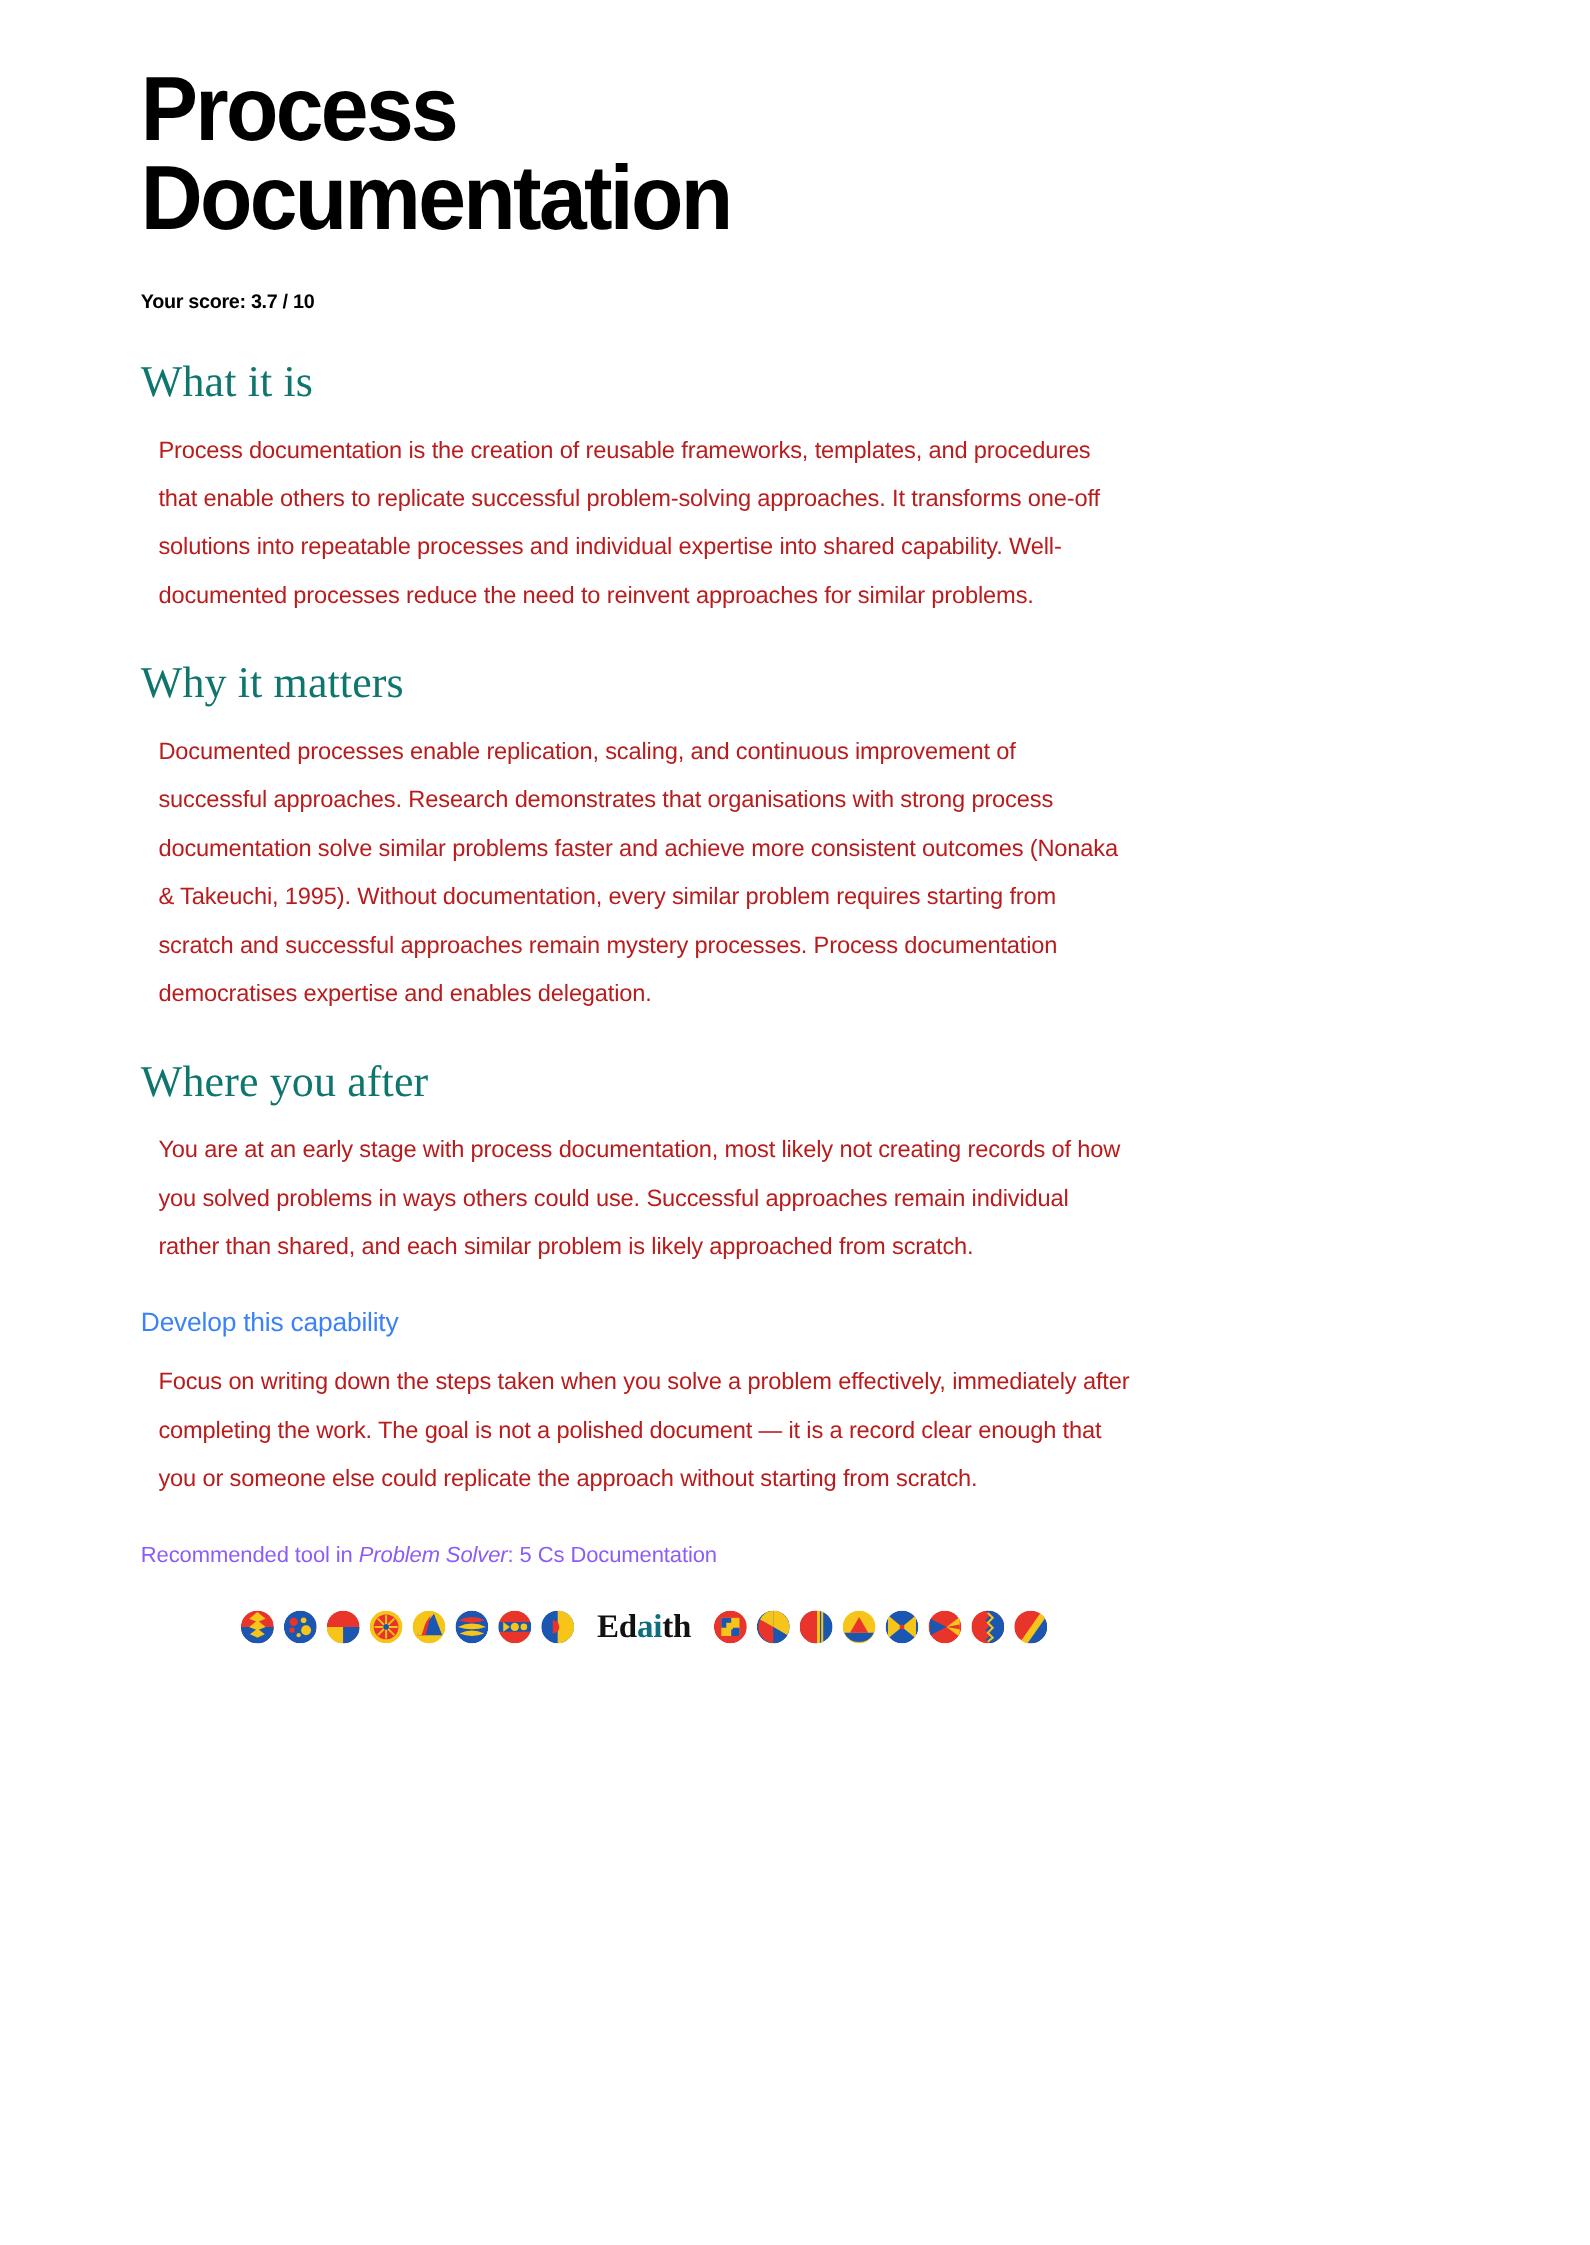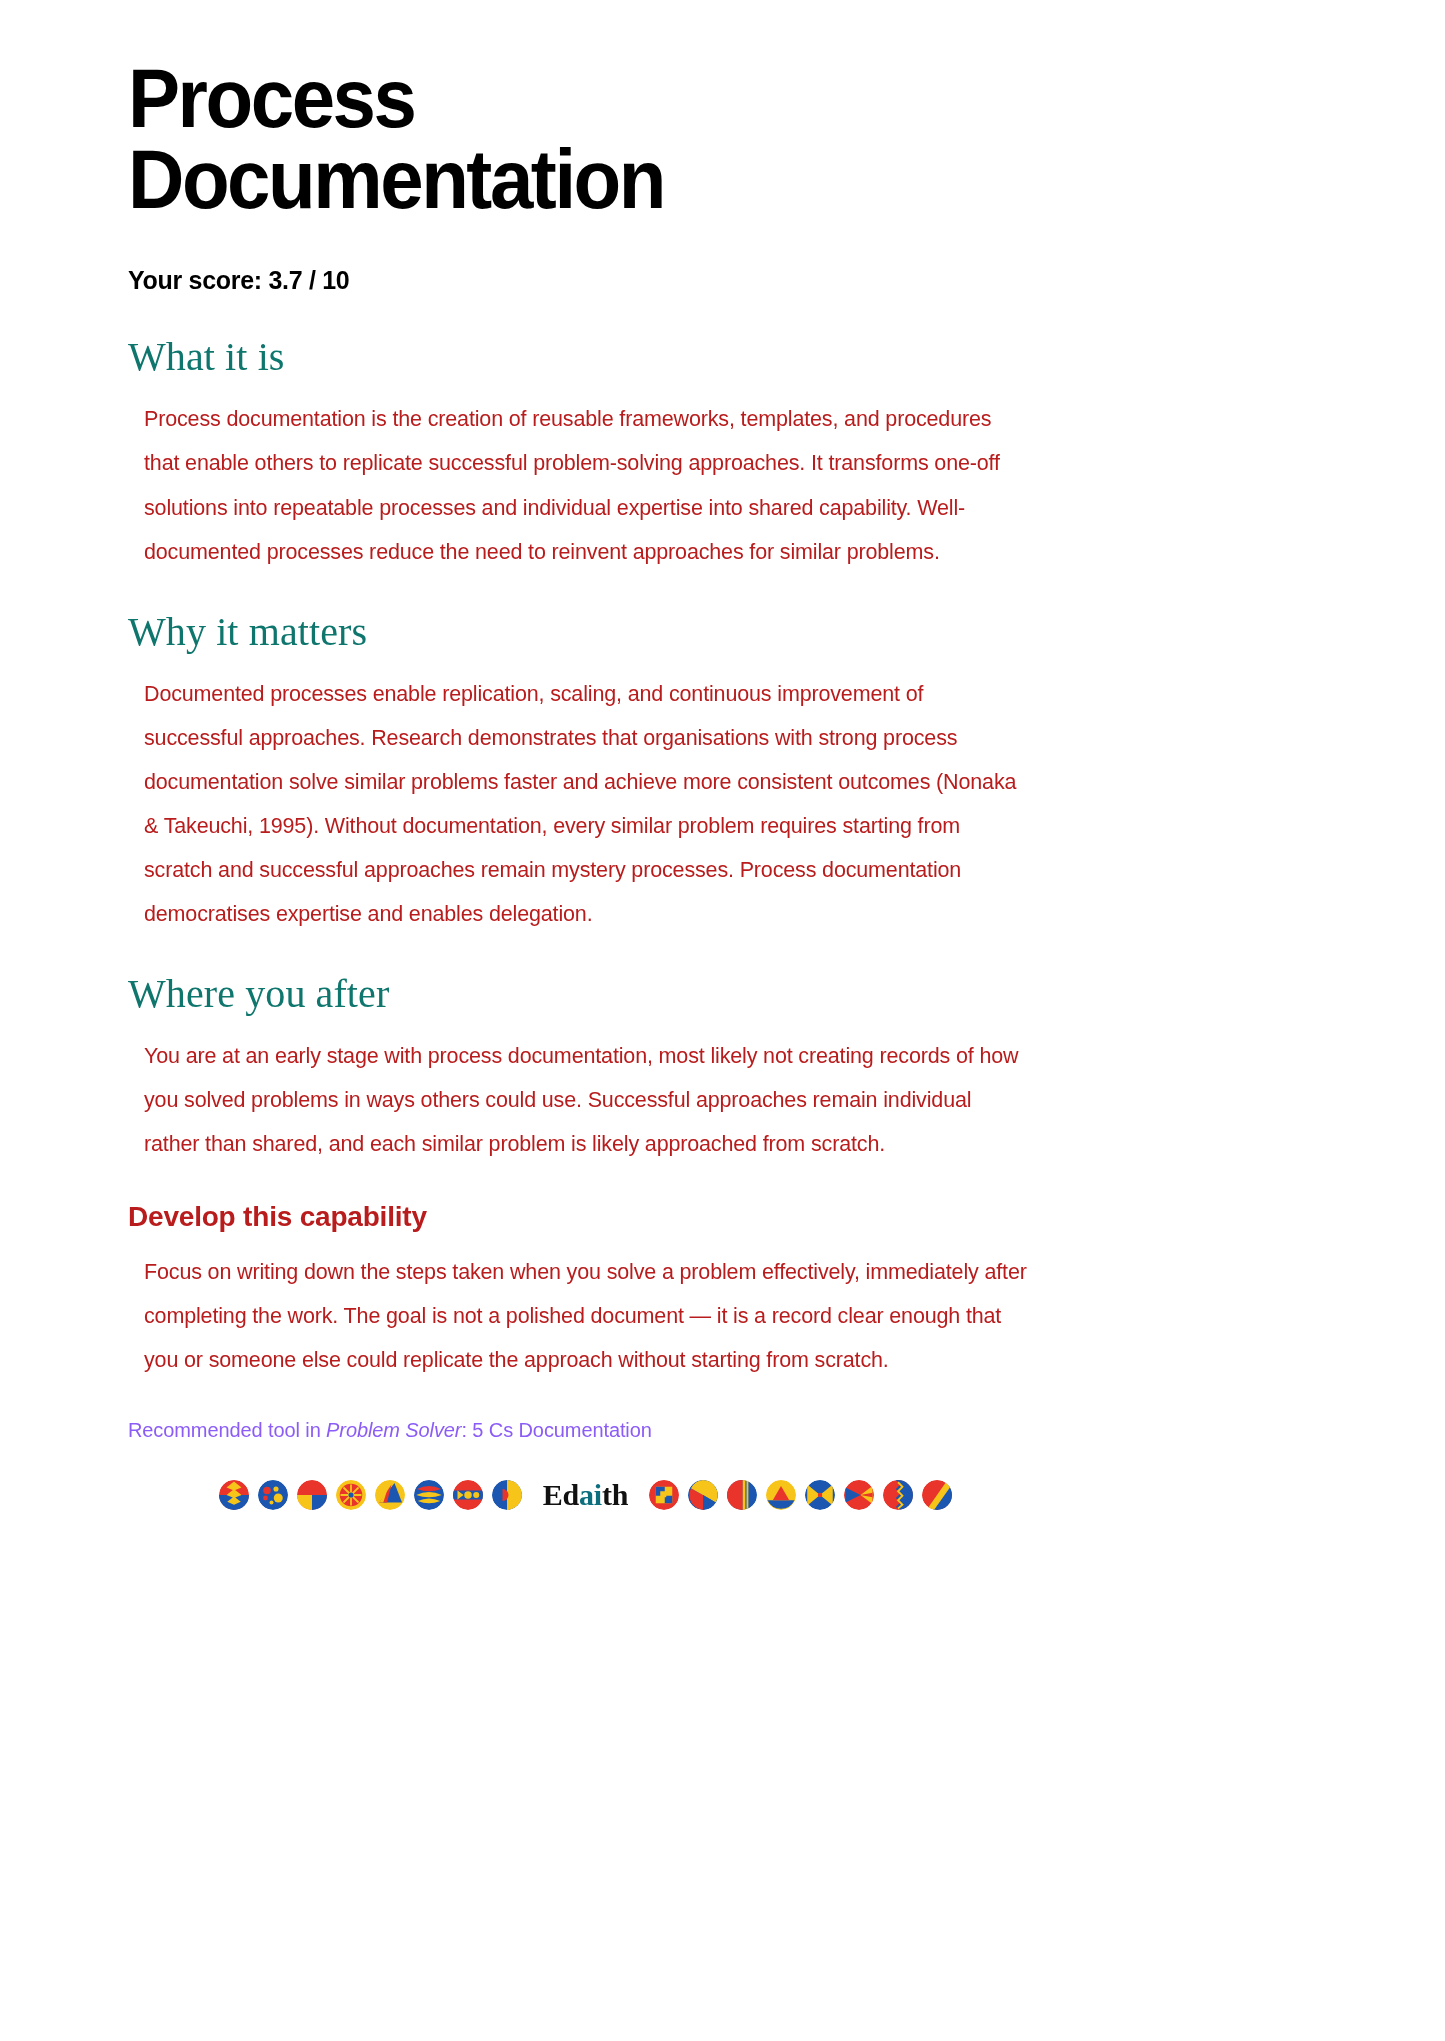--- a/index.html
+++ b/index.html
@@ -38,43 +38,43 @@
   }
   .doc-title .line { display: block; }
 
   
   .score-block {
     margin-top: 40px;
   }
   .score-line {
     font-family: "Liberation Sans", sans-serif;
     font-weight: 700;
-    font-size: 25px;
+    font-size: 18px;
     line-height: 1.55;
     letter-spacing: -0.3px;
     color: #000000;
   }
 
   
   .section { margin-top: 34px; }
   .section-heading {
     font-family: "Liberation Serif", "DejaVu Serif", serif;
     font-weight: 400;
     font-size: 40px;
     line-height: 1.2;
     letter-spacing: 0.1px;
     color: #0f766e;
     margin: 0 0 14px 0;
   }
   .section-heading.accent {
     font-family: "Liberation Sans", sans-serif;
-    font-weight: 700;
-    font-size: 28px;
+    font-weight: 400;
+    font-size: 24px;
     letter-spacing: -0.2px;
-    color: #b91c1c;
+    color: #3b82f6;
   }
 
   
   .body-text {
     font-family: "Liberation Sans", sans-serif;
     font-weight: 400;
     font-size: 21.5px;
     line-height: 2.05;
     color: #b91c1c;
     letter-spacing: -0.15px;

